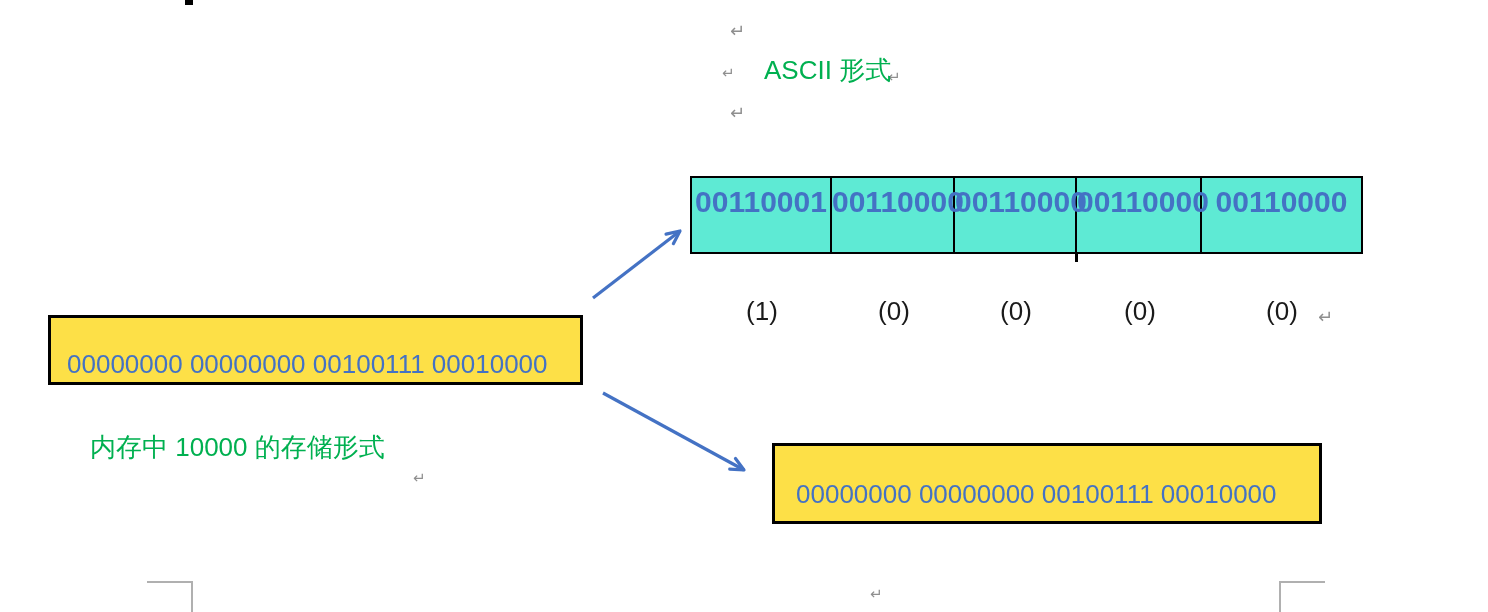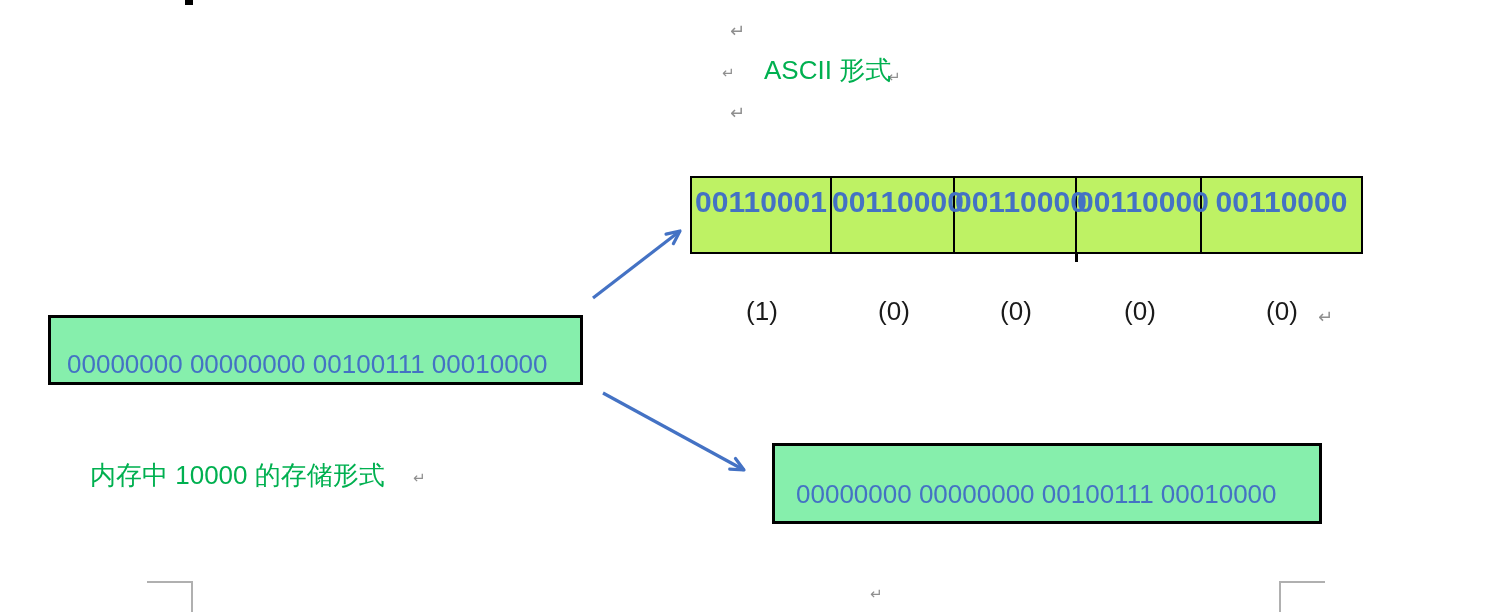--- a/index.html
+++ b/index.html
@@ -13,46 +13,46 @@
   .pmark{
     position:absolute;color:#8f8f8f;font-size:18px;line-height:1;
     font-family:"DejaVu Sans", sans-serif;
   }
   .pmark.small{font-size:15px;}
   
   .caption{
     position:absolute;color:#00B050;font-size:26px;line-height:1.2;white-space:nowrap;
   }
   .caption.ascii{left:764px;top:55px;}
-  .caption.memory{left:90px;top:460px;}
+  .caption.memory{left:90px;top:432px;}
   .caption.binary{left:752px;top:572px;}
   
   .ascii-table{
     position:absolute;left:690px;top:176px;width:673px;height:78px;
-    border:2px solid #000;box-sizing:border-box;display:flex;background:#bef264;
+    border:2px solid #000;box-sizing:border-box;display:flex;background:#5eead4;
   }
   .ascii-cell{
     box-sizing:border-box;border-right:2px solid #000;
     padding-top:9px;text-align:center;
     color:#4472C4;font-weight:bold;font-size:30px;line-height:1;white-space:nowrap;
   }
   .ascii-cell:nth-child(1){width:140px;}
   .ascii-cell:nth-child(2){width:123px;}
   .ascii-cell:nth-child(3){width:122px;}
   .ascii-cell:nth-child(4){width:125px;}
   .ascii-cell:nth-child(5){width:159px;border-right:none;}
   .divider-tick{position:absolute;left:1075px;top:254px;width:3px;height:8px;background:#000;}
   
   .char-label{
     position:absolute;top:296px;transform:translateX(-50%);
     color:#1a1a1a;font-size:26px;line-height:1.2;white-space:nowrap;
   }
   
   .vbox{
-    position:absolute;border:3px solid #000;box-sizing:border-box;background:#86efac;
+    position:absolute;border:3px solid #000;box-sizing:border-box;background:#fde047;
     color:#4472C4;font-size:26px;line-height:1;white-space:nowrap;
   }
   .vbox.memory{left:48px;top:315px;width:535px;height:70px;padding:33px 0 0 16px;}
   .vbox.binary{left:772px;top:443px;width:550px;height:81px;padding:35px 0 0 21px;}
   
   .arrows{position:absolute;left:0;top:0;width:1488px;height:612px;}
   
   .bmark{position:absolute;background:#b0b0b0;}
   .bmark.h{height:2px;width:46px;top:581px;}
   .bmark.v{width:2px;height:31px;top:581px;}

